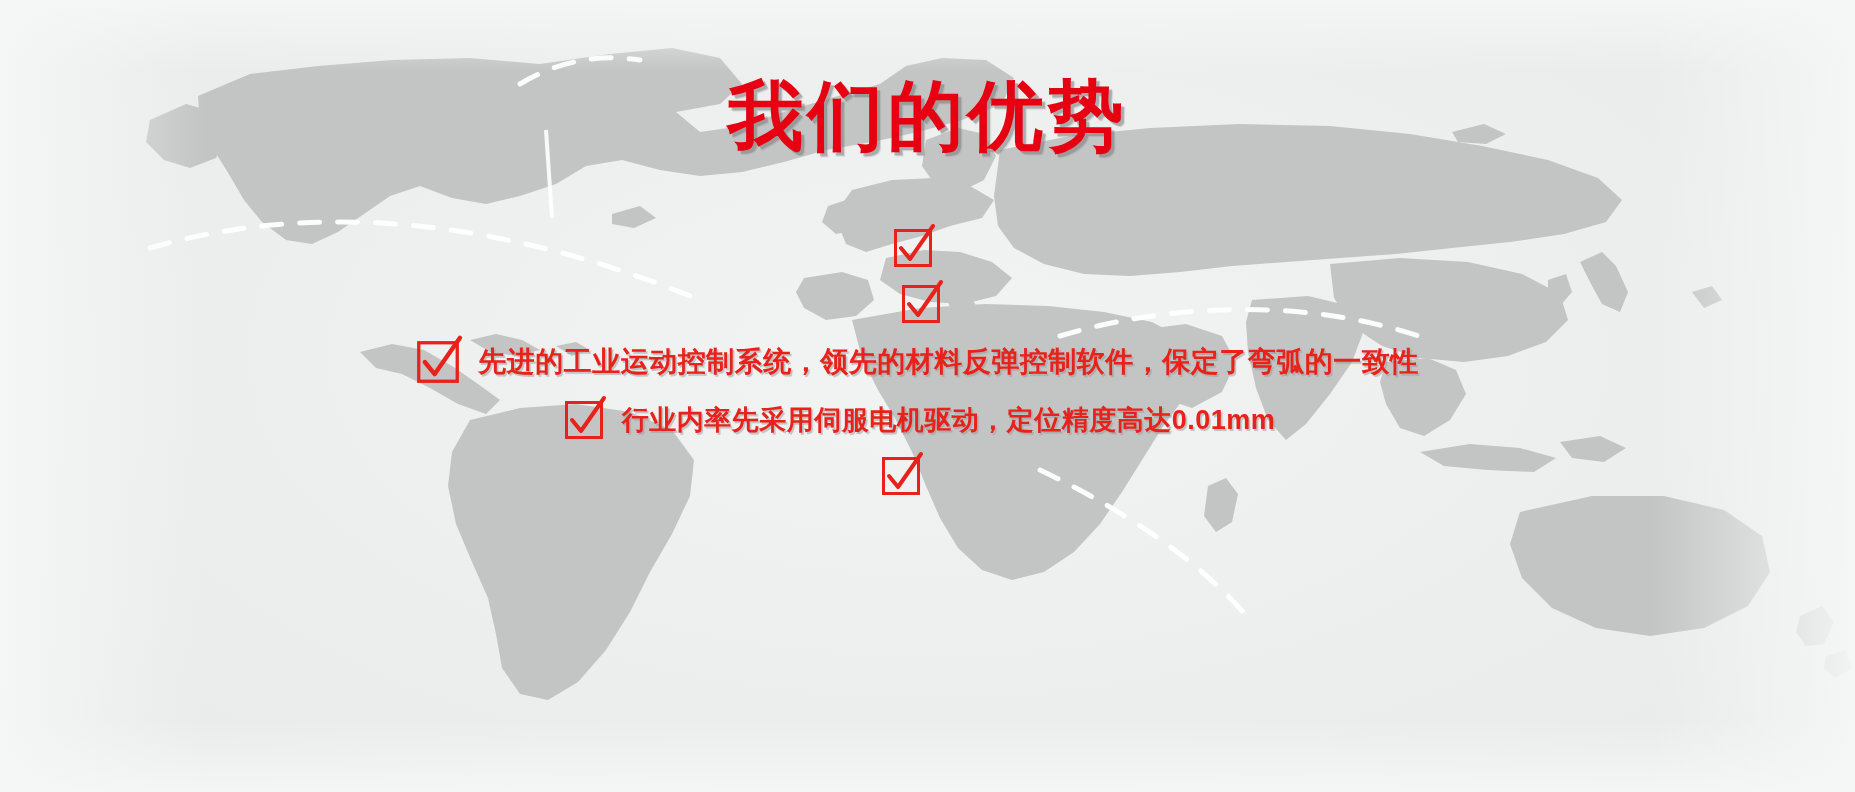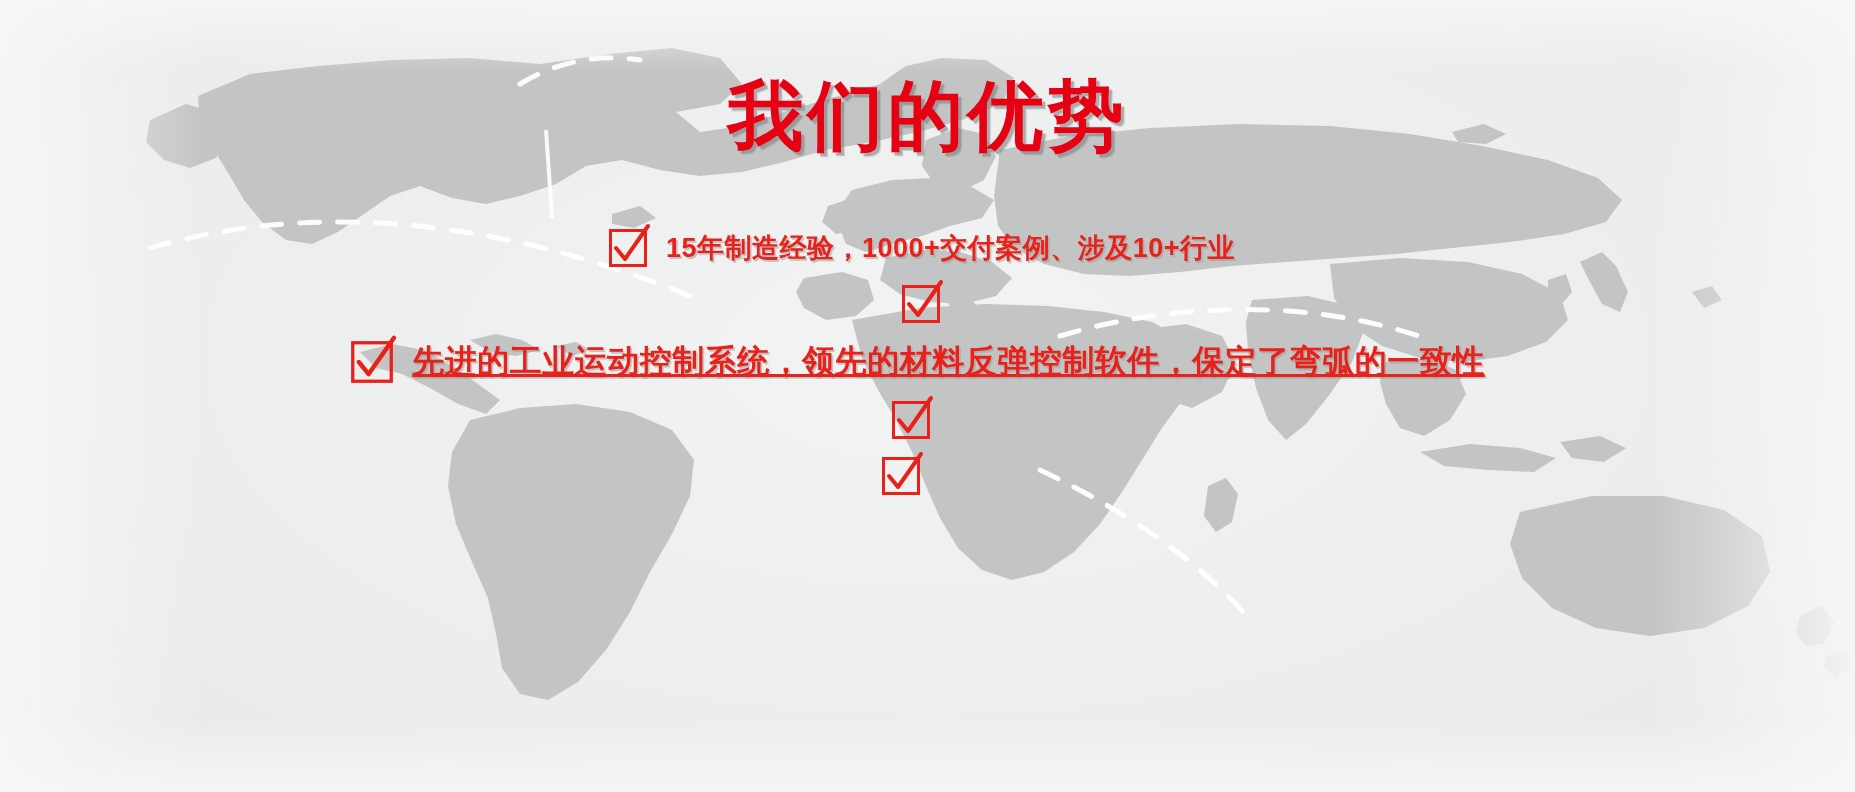--- a/index.html
+++ b/index.html
@@ -111,21 +111,21 @@
         1.5px 1.5px 0 rgba(150,150,150,.38),
         2px 2px 1px rgba(160,160,160,.22);
   }
 
   
   .bullet.r1 { transform: translateX(-6px); }
   .bullet.r2 { transform: translateX(2px);  }
   .bullet.r3 { transform: translateX(-10px); }
   .bullet.r3 .check { width: 44px; height: 44px; }
   .bullet.r3 .check svg { width: 44px; height: 44px; }
-  .bullet.r3 .btext { font-size: 32px; text-decoration: underline; }
+  .bullet.r3 .btext { font-size: 28px; }
   .bullet.r4 { transform: translateX(-8px); }
   .bullet.r5 { transform: translateX(-18px); }
 </style>
 </head>
 <body>
 
 <div class="banner">
 
   <div class="map-layer">
     <div class="map-bg"></div>
@@ -225,21 +225,20 @@
 
     <div class="bullets">
 
       <div class="bullet r1">
         <span class="check">
           <svg viewBox="0 0 40 40">
             <rect x="2.5" y="2.5" width="35" height="35" fill="none" stroke="#e8221b" stroke-width="3"></rect>
             <path d="M8 20 L17 31 L40 -2" fill="none" stroke="#e8221b" stroke-width="4" stroke-linecap="round" stroke-linejoin="round"></path>
           </svg>
         </span>
-        <span class="btext">15年制造经验，1000+交付案例、涉及10+行业</span>
       </div>
 
       <div class="bullet r2">
         <span class="check">
           <svg viewBox="0 0 40 40">
             <rect x="2.5" y="2.5" width="35" height="35" fill="none" stroke="#e8221b" stroke-width="3"></rect>
             <path d="M8 20 L17 31 L40 -2" fill="none" stroke="#e8221b" stroke-width="4" stroke-linecap="round" stroke-linejoin="round"></path>
           </svg>
         </span>
       </div>
@@ -254,20 +253,21 @@
         <span class="btext">先进的工业运动控制系统，领先的材料反弹控制软件，保定了弯弧的一致性</span>
       </div>
 
       <div class="bullet r4">
         <span class="check">
           <svg viewBox="0 0 40 40">
             <rect x="2.5" y="2.5" width="35" height="35" fill="none" stroke="#e8221b" stroke-width="3"></rect>
             <path d="M8 20 L17 31 L40 -2" fill="none" stroke="#e8221b" stroke-width="4" stroke-linecap="round" stroke-linejoin="round"></path>
           </svg>
         </span>
+        <span class="btext">行业内率先采用伺服电机驱动，定位精度高达0.01mm</span>
       </div>
 
       <div class="bullet r5">
         <span class="check">
           <svg viewBox="0 0 40 40">
             <rect x="2.5" y="2.5" width="35" height="35" fill="none" stroke="#e8221b" stroke-width="3"></rect>
             <path d="M8 20 L17 31 L40 -2" fill="none" stroke="#e8221b" stroke-width="4" stroke-linecap="round" stroke-linejoin="round"></path>
           </svg>
         </span>
       </div>

